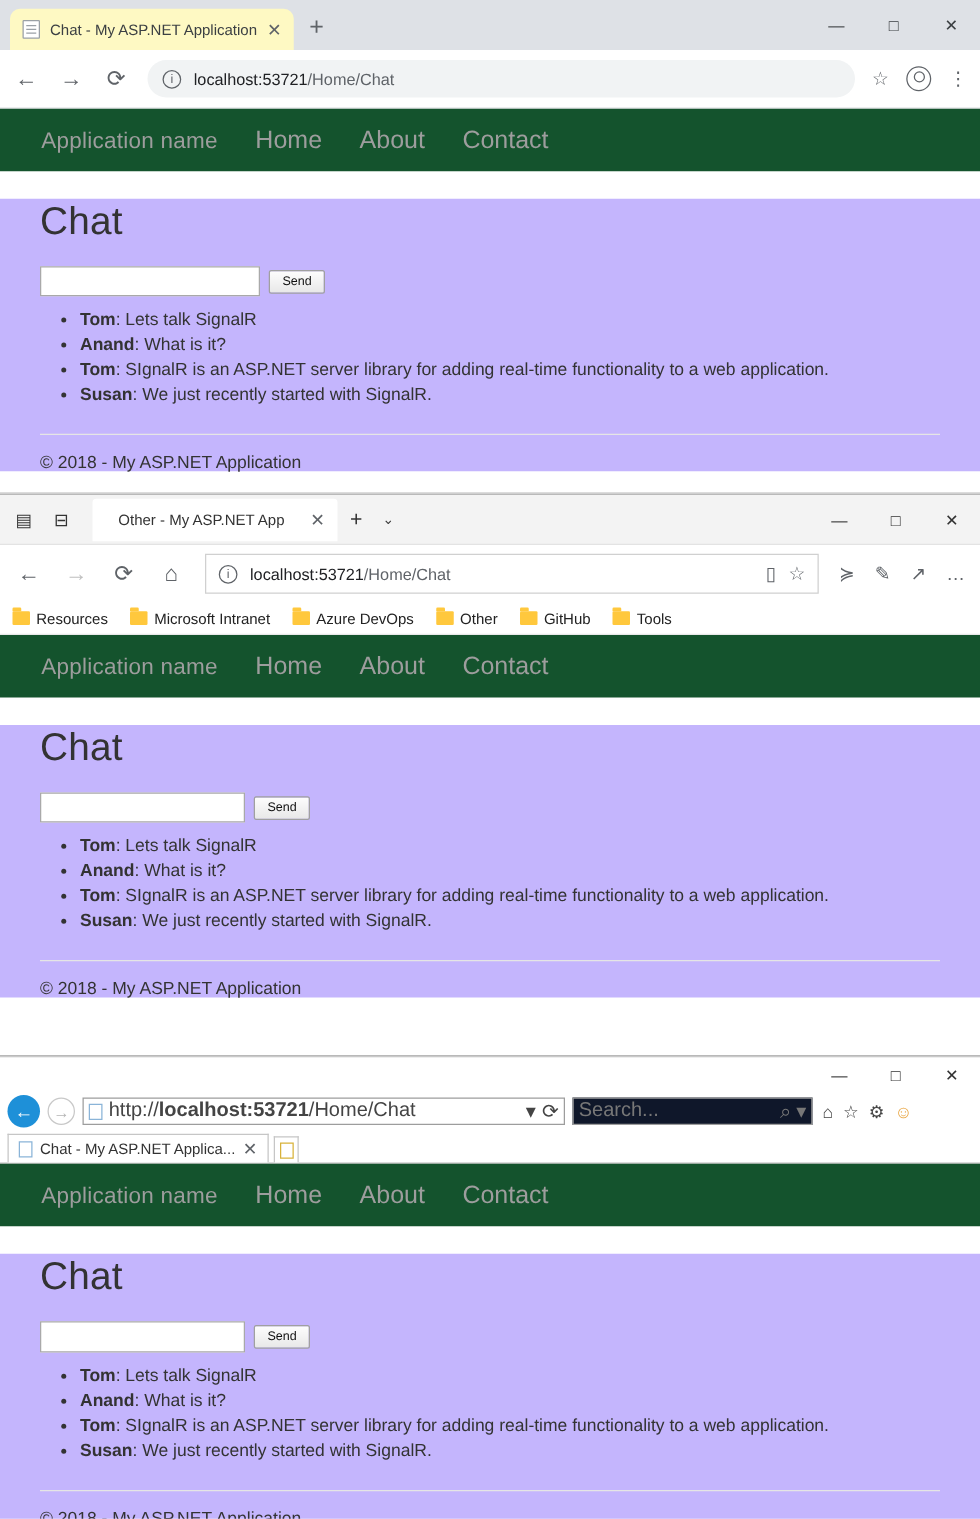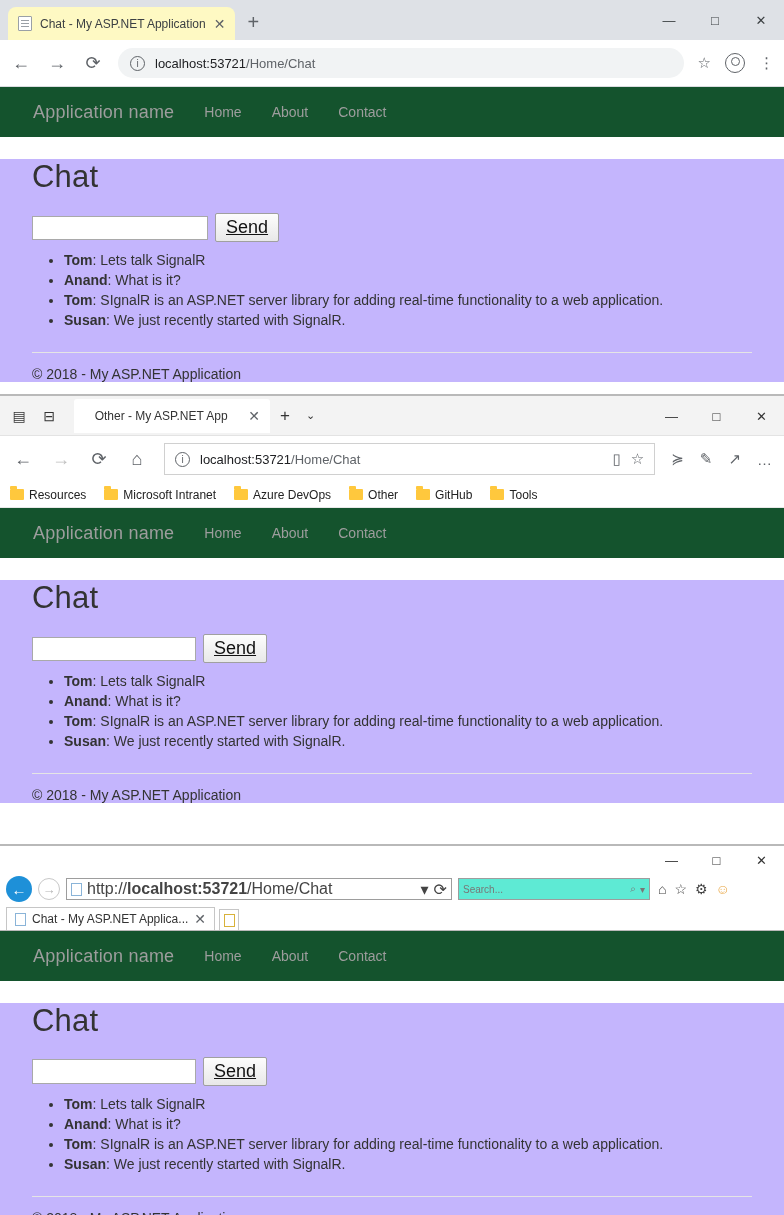--- a/index.html
+++ b/index.html
@@ -22,21 +22,21 @@
     padding: 0 18px;
   }
   .brand {
     color: #9d9d9d;
     font-size: 18px;
     padding: 0 15px;
     letter-spacing: 0.2px;
   }
   .navlink {
     color: #9d9d9d;
-    font-size: 14px;
+    font-size: 20px;
     padding: 0 15px;
   }
   .content { padding: 0 32px; background:#c4b5fd; }
   .h1 {
     font-size: 31px;
     font-weight: normal;
     color: #333;
     margin: 22px 0 18px 0;
     letter-spacing: 0.2px;
   }
@@ -44,27 +44,26 @@
   .chatinput {
     width: 176px; height: 24px;
     border: 1px solid #a9a9a9;
     background: #fff;
     font-family: "Liberation Sans", sans-serif;
     font-size: 13px;
     padding: 2px 4px;
   }
   .sendbtn {
     font-family: "Liberation Sans", sans-serif;
-    font-size: 18px;
+    font-size: 10px;
     padding: 3px 10px;
     border: 1px solid #a0a0a0;
     background: linear-gradient(#fdfdfd, #e8e8e8);
     color: #111;
     border-radius: 2px;
-    text-decoration: underline;
   }
   ul.msgs {
     margin: 8px 0 0 0;
     padding-left: 32px;
     list-style: disc;
     color: #333;
   }
   ul.msgs li { font-size: 14px; line-height: 20px; color: #333; }
   ul.msgs li b { font-weight: bold; }
   .hr { border: none; border-top: 1px solid #e5e5e5; margin: 22px 0 0 0; }
@@ -172,22 +171,22 @@
   .ie-fwd {
     width: 22px; height: 22px; border-radius: 50%; border: 1px solid #c8c8c8;
     color: #b5b5b5; font-size: 13px; display: flex; align-items: center; justify-content: center;
   }
   .ie-addr {
     width: 386px; height: 22px; border: 1px solid #9d9d9d; background: #fff;
     display: flex; align-items: center; padding: 0 4px; gap: 5px; font-size: 16px; color: #444;
   }
   .ie-addr .spacer { flex: 1; }
   .ie-search {
-    width: 192px; height: 22px; border: 1px solid #9d9d9d; background: #5eead4;
-    display: flex; align-items: center; padding: 0 4px; gap: 4px; font-size: 10px; color: #777;
+    width: 192px; height: 22px; border: 1px solid #9d9d9d; background: #0f172a;
+    display: flex; align-items: center; padding: 0 4px; gap: 4px; font-size: 16px; color: #777;
   }
   .ie-tbico { font-size: 14px; color: #444; margin-left: 2px; }
   .ie-tabrow { height: 26px; display: flex; align-items: flex-end; padding-left: 6px; gap: 4px; background:#fff; }
   .ie-tab {
     height: 23px; border: 1px solid #c6c6c6; border-bottom: none; background: #fff;
     display: flex; align-items: center; gap: 6px; padding: 0 8px; font-size: 12px; color: #333;
   }
   .ie-newtab { width: 20px; height: 21px; border: 1px solid #c6c6c6; border-bottom:none; background:#fff; display:flex; align-items:center; justify-content:center; }
   .page-ico {
     width: 11px; height: 13px; background: #fff; border: 1px solid #8ab4d8; flex: none; position: relative;

